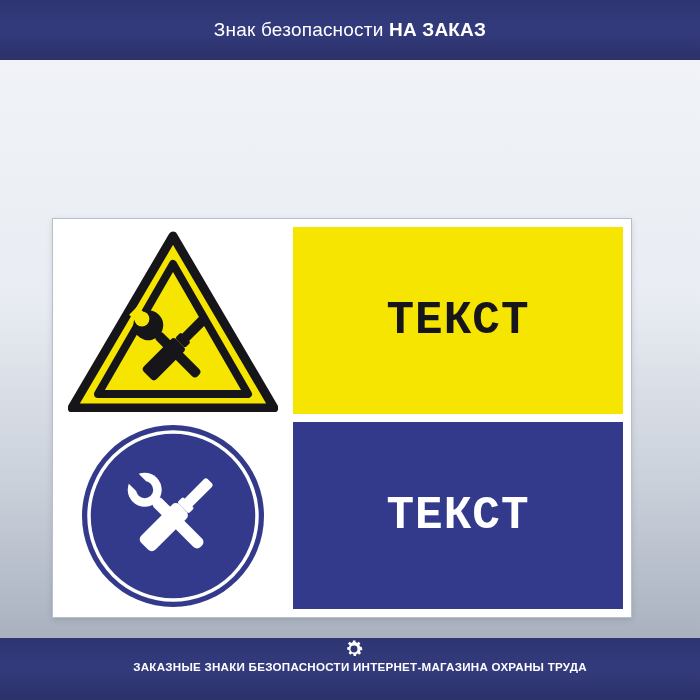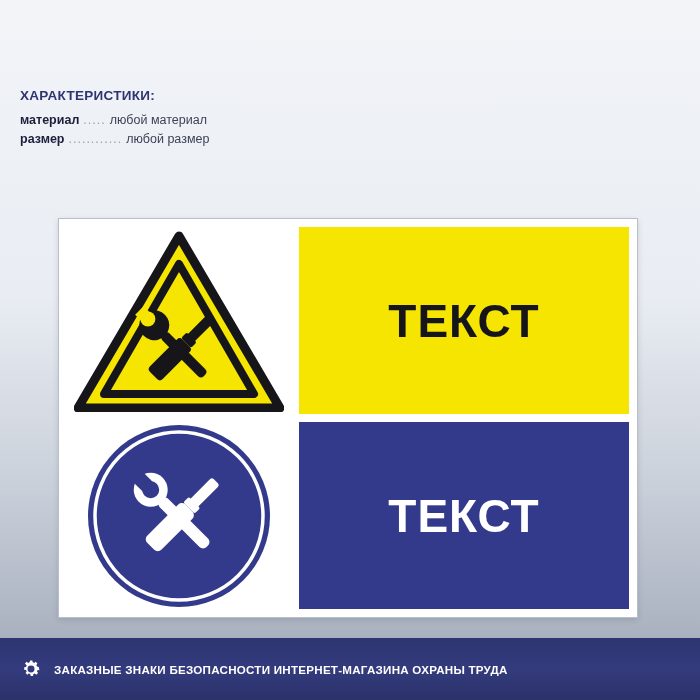--- a/index.html
+++ b/index.html
@@ -92,29 +92,30 @@
     margin-bottom: 9px;
   }
   .desc-body {
     font-size: 12.6px;
     line-height: 1.45;
     color: #22263f;
   }
   
   .card {
     position: absolute;
-    left: 58px;
+    left: 52px;
     top: 218px;
     width: 580px;
     height: 400px;
     background: #ffffff;
     border: 1px solid #b9bfca;
     box-shadow: 0 2px 6px rgba(0,0,0,0.12);
     box-sizing: border-box;
     padding: 8px;
+    font-family: Liberation Mono, monospace;
   }
   .card-grid {
     width: 100%;
     height: 100%;
     display: grid;
     grid-template-columns: 224px 1fr;
     grid-template-rows: 1fr 1fr;
     gap: 8px;
   }
   .cell {
@@ -142,58 +143,49 @@
     position: absolute;
     left: 0;
     bottom: 0;
     width: 700px;
     height: 62px;
     background: linear-gradient(180deg, #2e3572 0%, #343b7d 50%, #2b3169 100%);
     display: flex;
     align-items: center;
     padding-left: 20px;
     box-sizing: border-box;
+    flex-direction: column;
   }
   .footer-icon {
     width: 22px;
     height: 22px;
     margin-right: 12px;
     flex: 0 0 22px;
   }
   .footer-text {
     color: #ffffff;
     font-size: 11.6px;
     font-weight: bold;
     letter-spacing: 0.25px;
     white-space: nowrap;
   }
 </style>
 </head>
 <body>
 
 <div class="page">
 
+  <div class="header">
+    <div class="header-title">
+      <span>Знак безопасности </span><span class="bold">НА ЗАКАЗ</span>
+    </div>
+  </div>
 
   <div class="info">
 
-    <div class="specs">
-      <div class="specs-title">ХАРАКТЕРИСТИКИ:</div>
-
-      <div class="spec-row">
-        <span class="spec-key">материал</span>
-        <span class="spec-dots">.....</span>
-        <span class="spec-val">любой материал</span>
-      </div>
-
-      <div class="spec-row">
-        <span class="spec-key">размер</span>
-        <span class="spec-dots">............</span>
-        <span class="spec-val">любой размер</span>
-      </div>
-    </div>
 
     <div class="desc">
     </div>
 
   </div>
 
   <div class="card">
     <div class="card-grid">
 
       <div class="cell">

